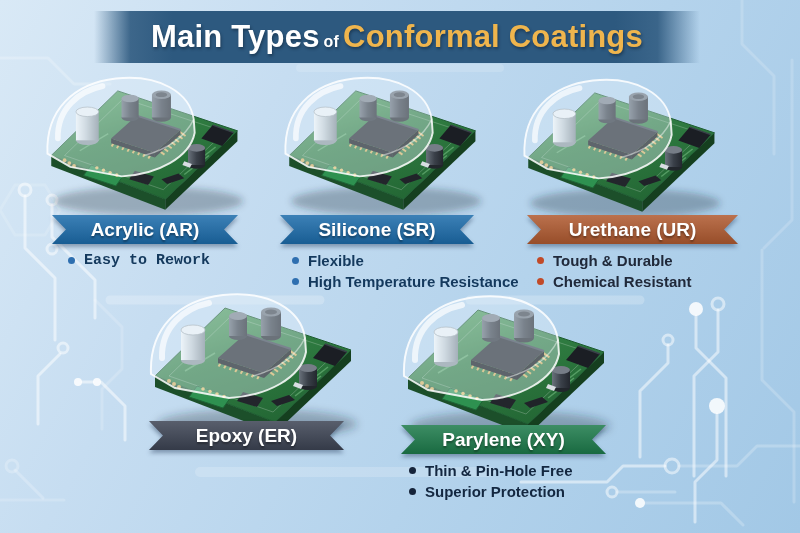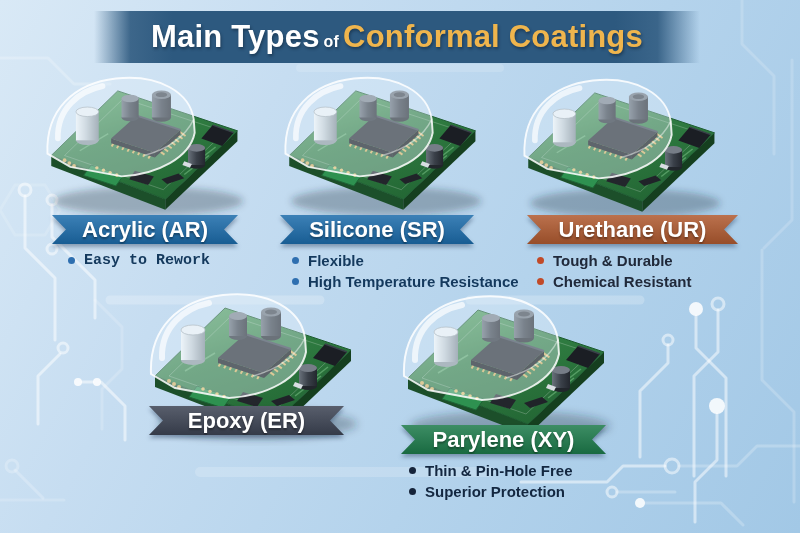--- a/index.html
+++ b/index.html
@@ -34,26 +34,26 @@
   .pcb-epoxy    { left:136px; top:286px; width:248px; height:160px; }
   .pcb-parylene { left:388px; top:288px; width:250px; height:160px; }
 
   
   .ribbon-wrap { position:absolute; filter:drop-shadow(0 3px 2px rgba(25,48,80,.40)); }
   .ribbon {
     width:100%; height:29px; display:flex; align-items:center; justify-content:center;
     clip-path:polygon(0 0,100% 0,calc(100% - 14px) 50%,100% 100%,0 100%,14px 50%);
     background-image:linear-gradient(180deg,rgba(255,255,255,.14),rgba(0,0,0,.14));
   }
-  .ribbon span { color:#ffffff; font-weight:bold; font-size:22px;
+  .ribbon span { color:#ffffff; font-weight:bold; font-size:19px;
     text-shadow:0 2px 2px rgba(0,0,0,.35); white-space:nowrap; }
   .rw-acrylic  { left:52px;  top:215px; width:186px; }
   .rw-silicone { left:280px; top:215px; width:194px; }
   .rw-urethane { left:527px; top:215px; width:211px; }
-  .rw-epoxy    { left:149px; top:406px; width:195px; }
+  .rw-epoxy    { left:149px; top:421px; width:195px; }
   .rw-parylene { left:401px; top:425px; width:205px; }
 
   
   .bullets { position:absolute; list-style:none; }
   .bullets li { display:flex; align-items:center; gap:9px; height:21px; }
   .bullets .dot { width:7px; height:7px; border-radius:50%; flex:0 0 auto; }
   .bullets .txt { font-size:15px; font-weight:bold; white-space:nowrap; }
   .bl-acrylic  { left:68px;  top:250px; }
   .bl-silicone { left:292px; top:250px; }
   .bl-urethane { left:537px; top:250px; }

